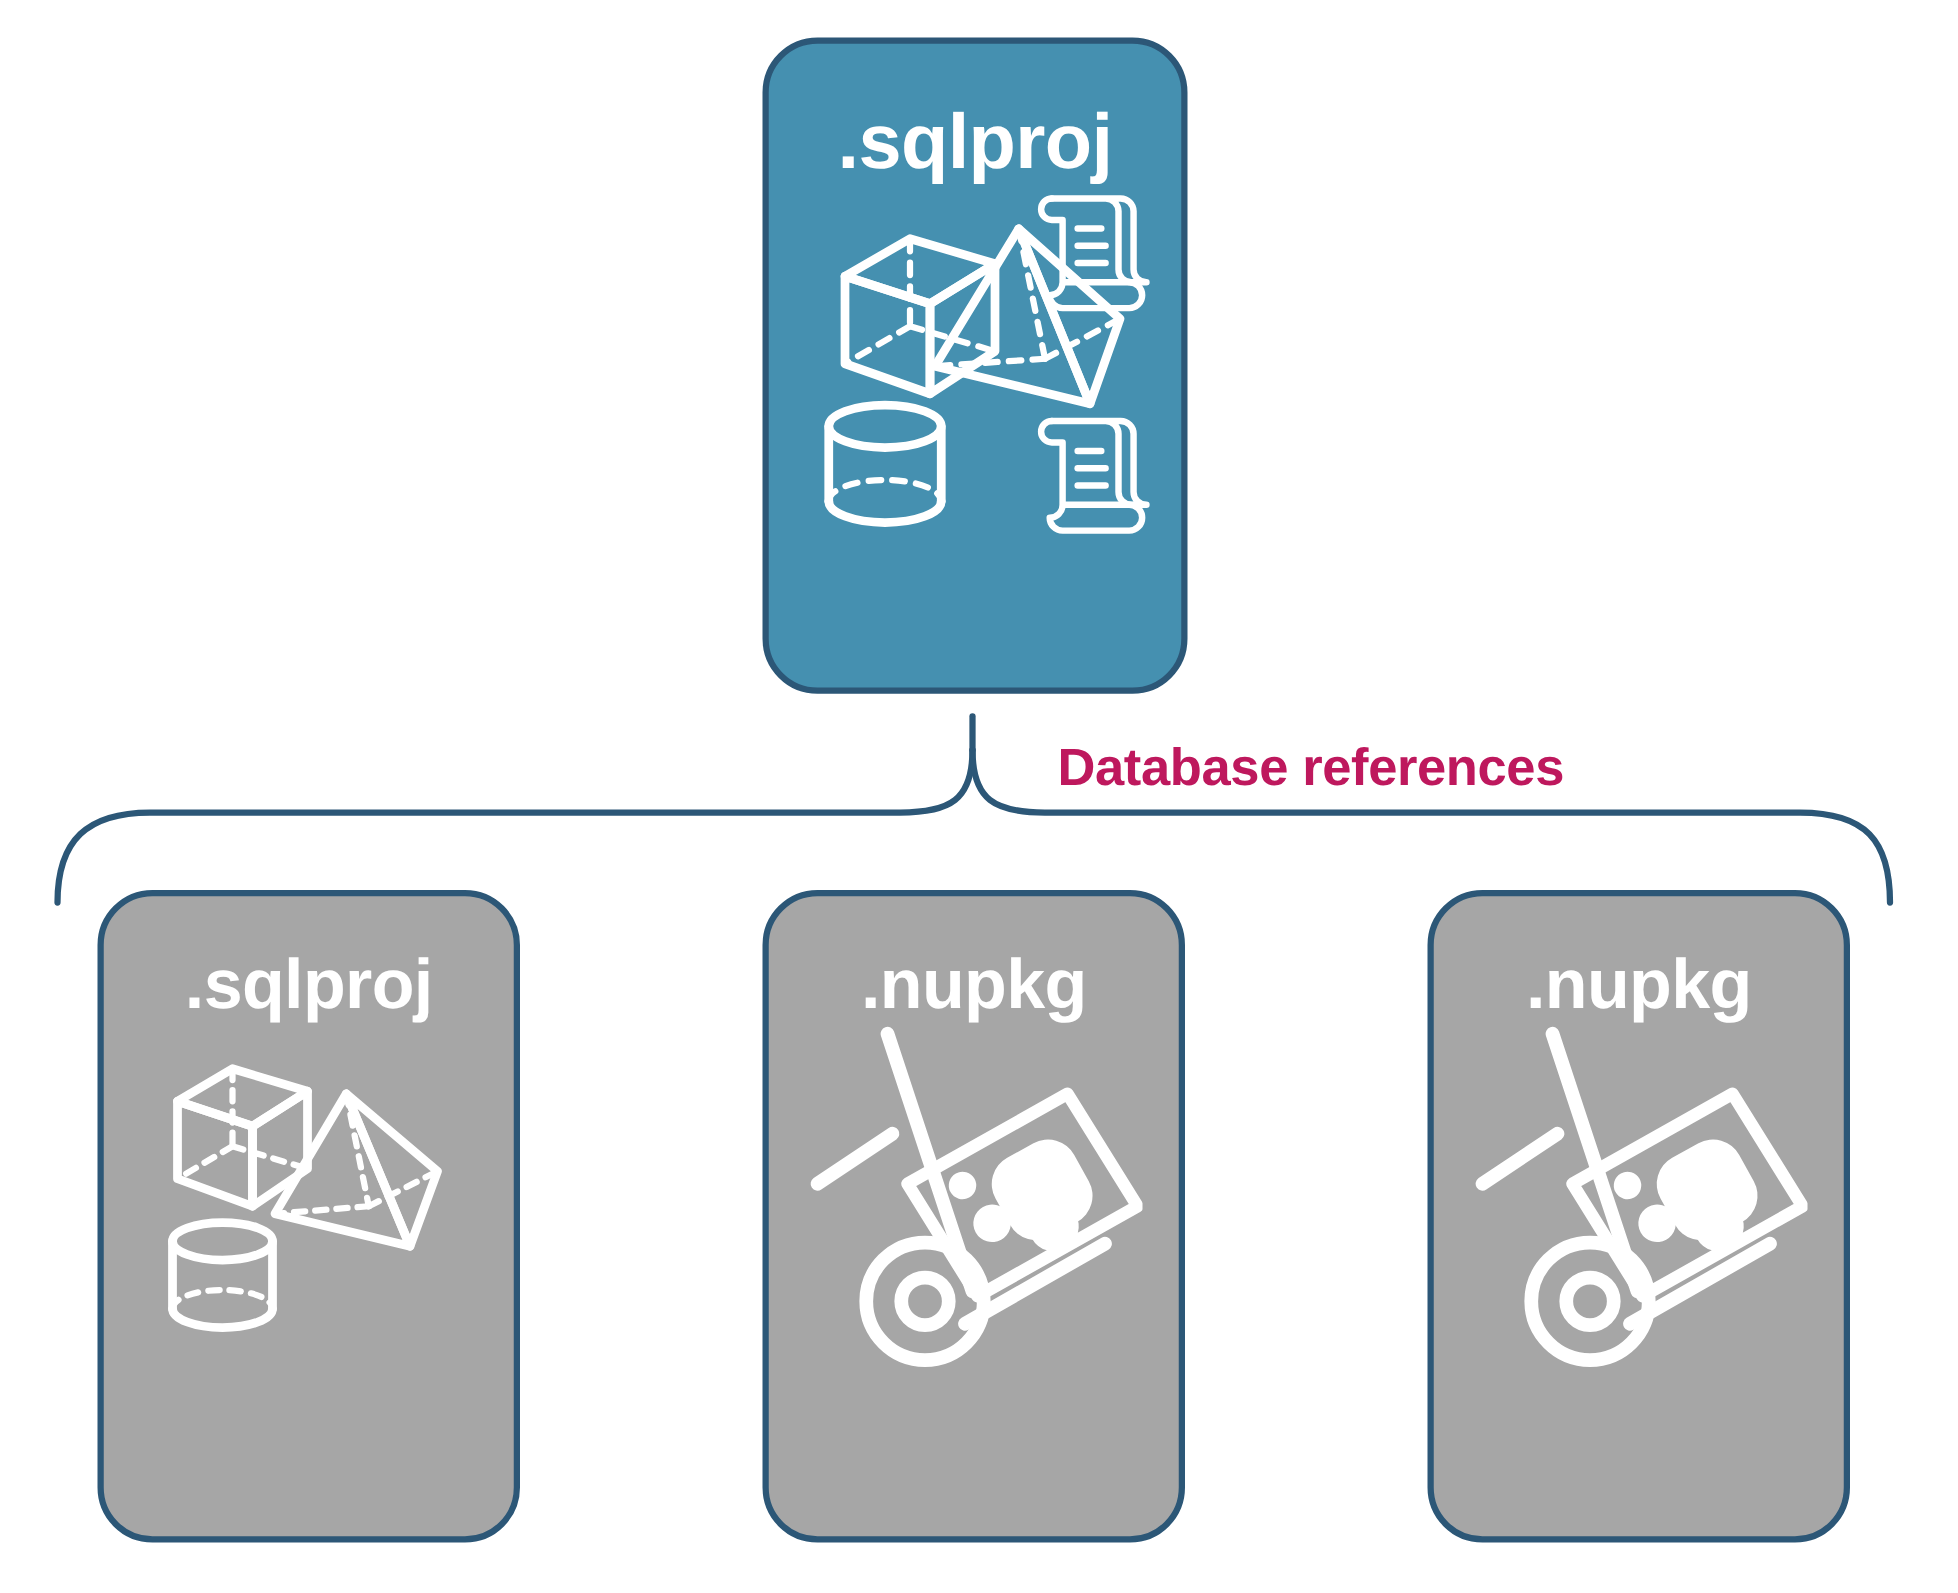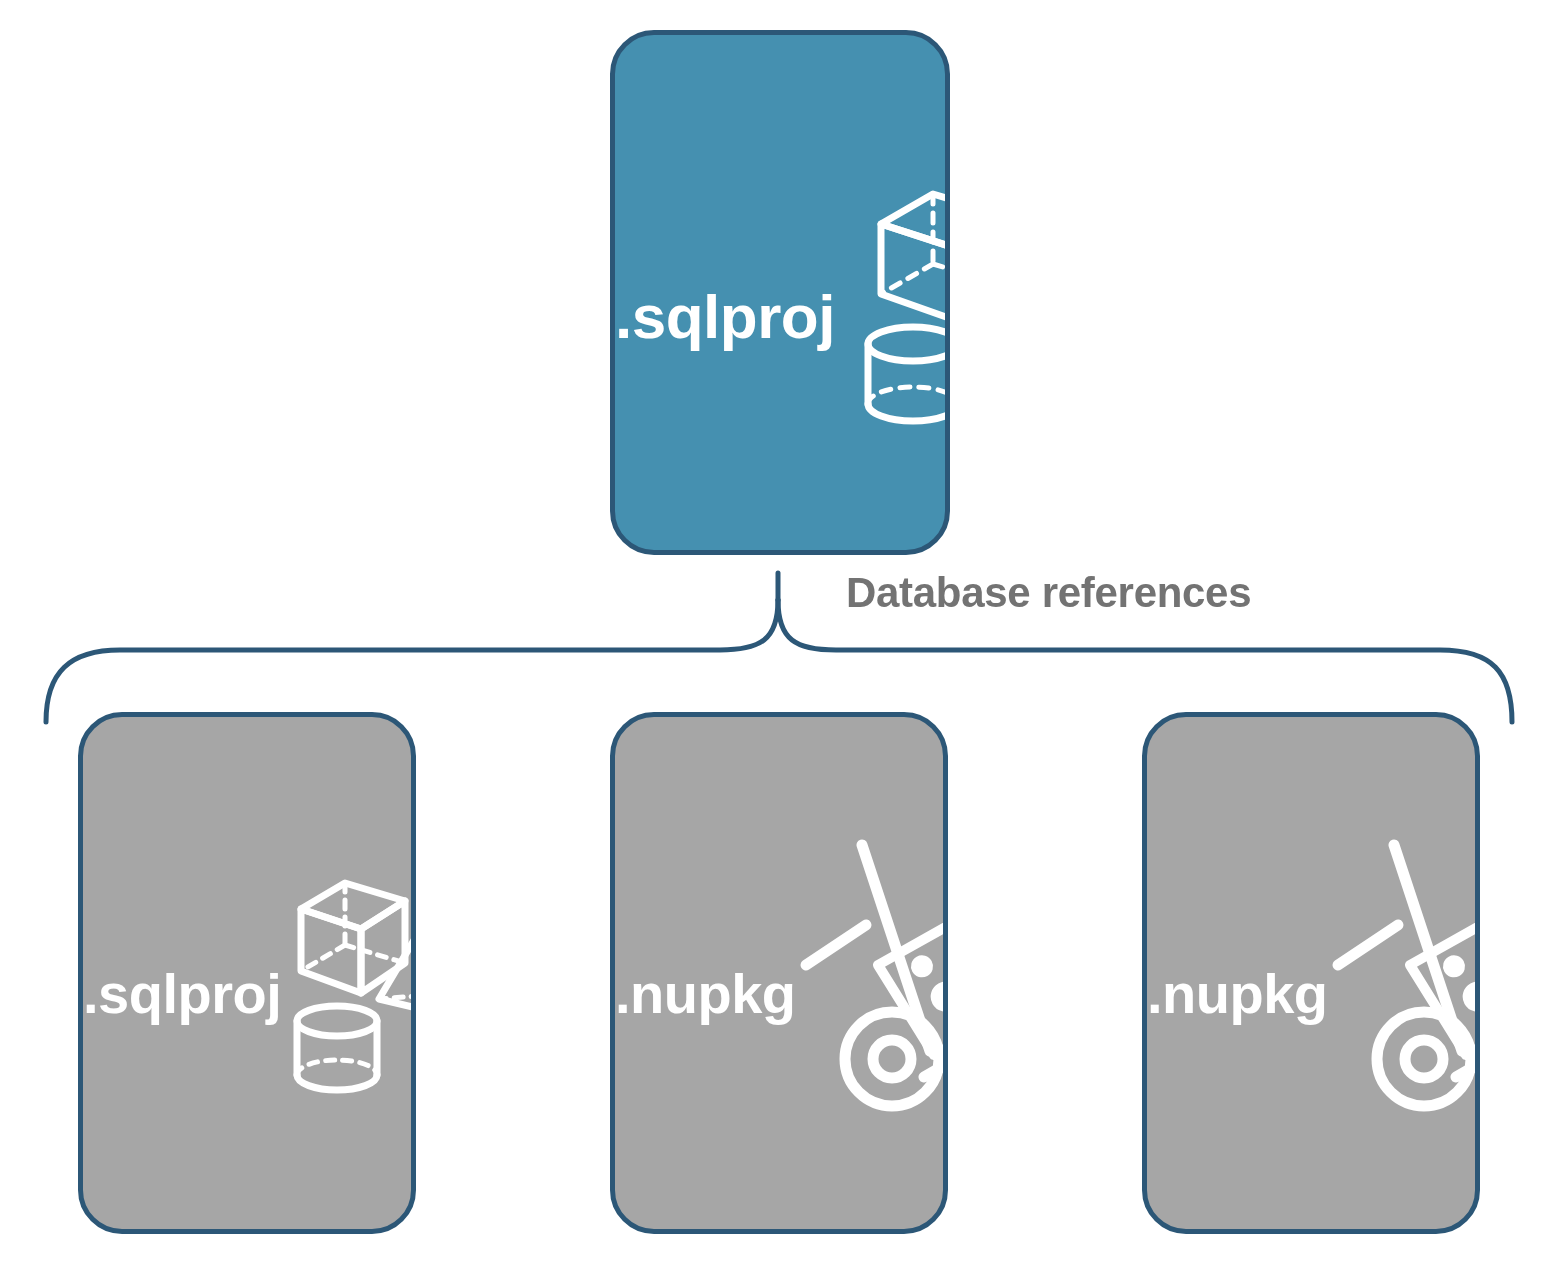--- a/index.html
+++ b/index.html
@@ -28,20 +28,21 @@
     height: 1274px;
   }
 
   
   .node {
     position: absolute;
     box-sizing: border-box;
     border: 5px solid #2c5777;
     border-radius: 44px;
     display: flex;
+    flex-direction: column;
     align-items: center;
     overflow: hidden;
   }
   .node.primary {
     background: #4590b0;
   }
   .node.secondary {
     background: #a6a6a6;
   }
 
@@ -71,22 +72,22 @@
   
   #node-sqlproj-root   { left: 610px; top: 30px;  width: 340px; height: 525px; }
   #node-sqlproj-ref    { left: 78px;  top: 712px; width: 338px; height: 522px; }
   #node-nupkg-1        { left: 610px; top: 712px; width: 338px; height: 522px; }
   #node-nupkg-2        { left: 1142px;top: 712px; width: 338px; height: 522px; }
 
   
   #connector-label {
     position: absolute;
     left: 846px;
-    top: 569px;
-    color: #737373;
+    top: 590px;
+    color: #be185d;
     font-size: 42px;
     font-weight: bold;
     letter-spacing: -0.3px;
     white-space: nowrap;
     user-select: none;
   }
 </style>
 </head>
 <body>
 

